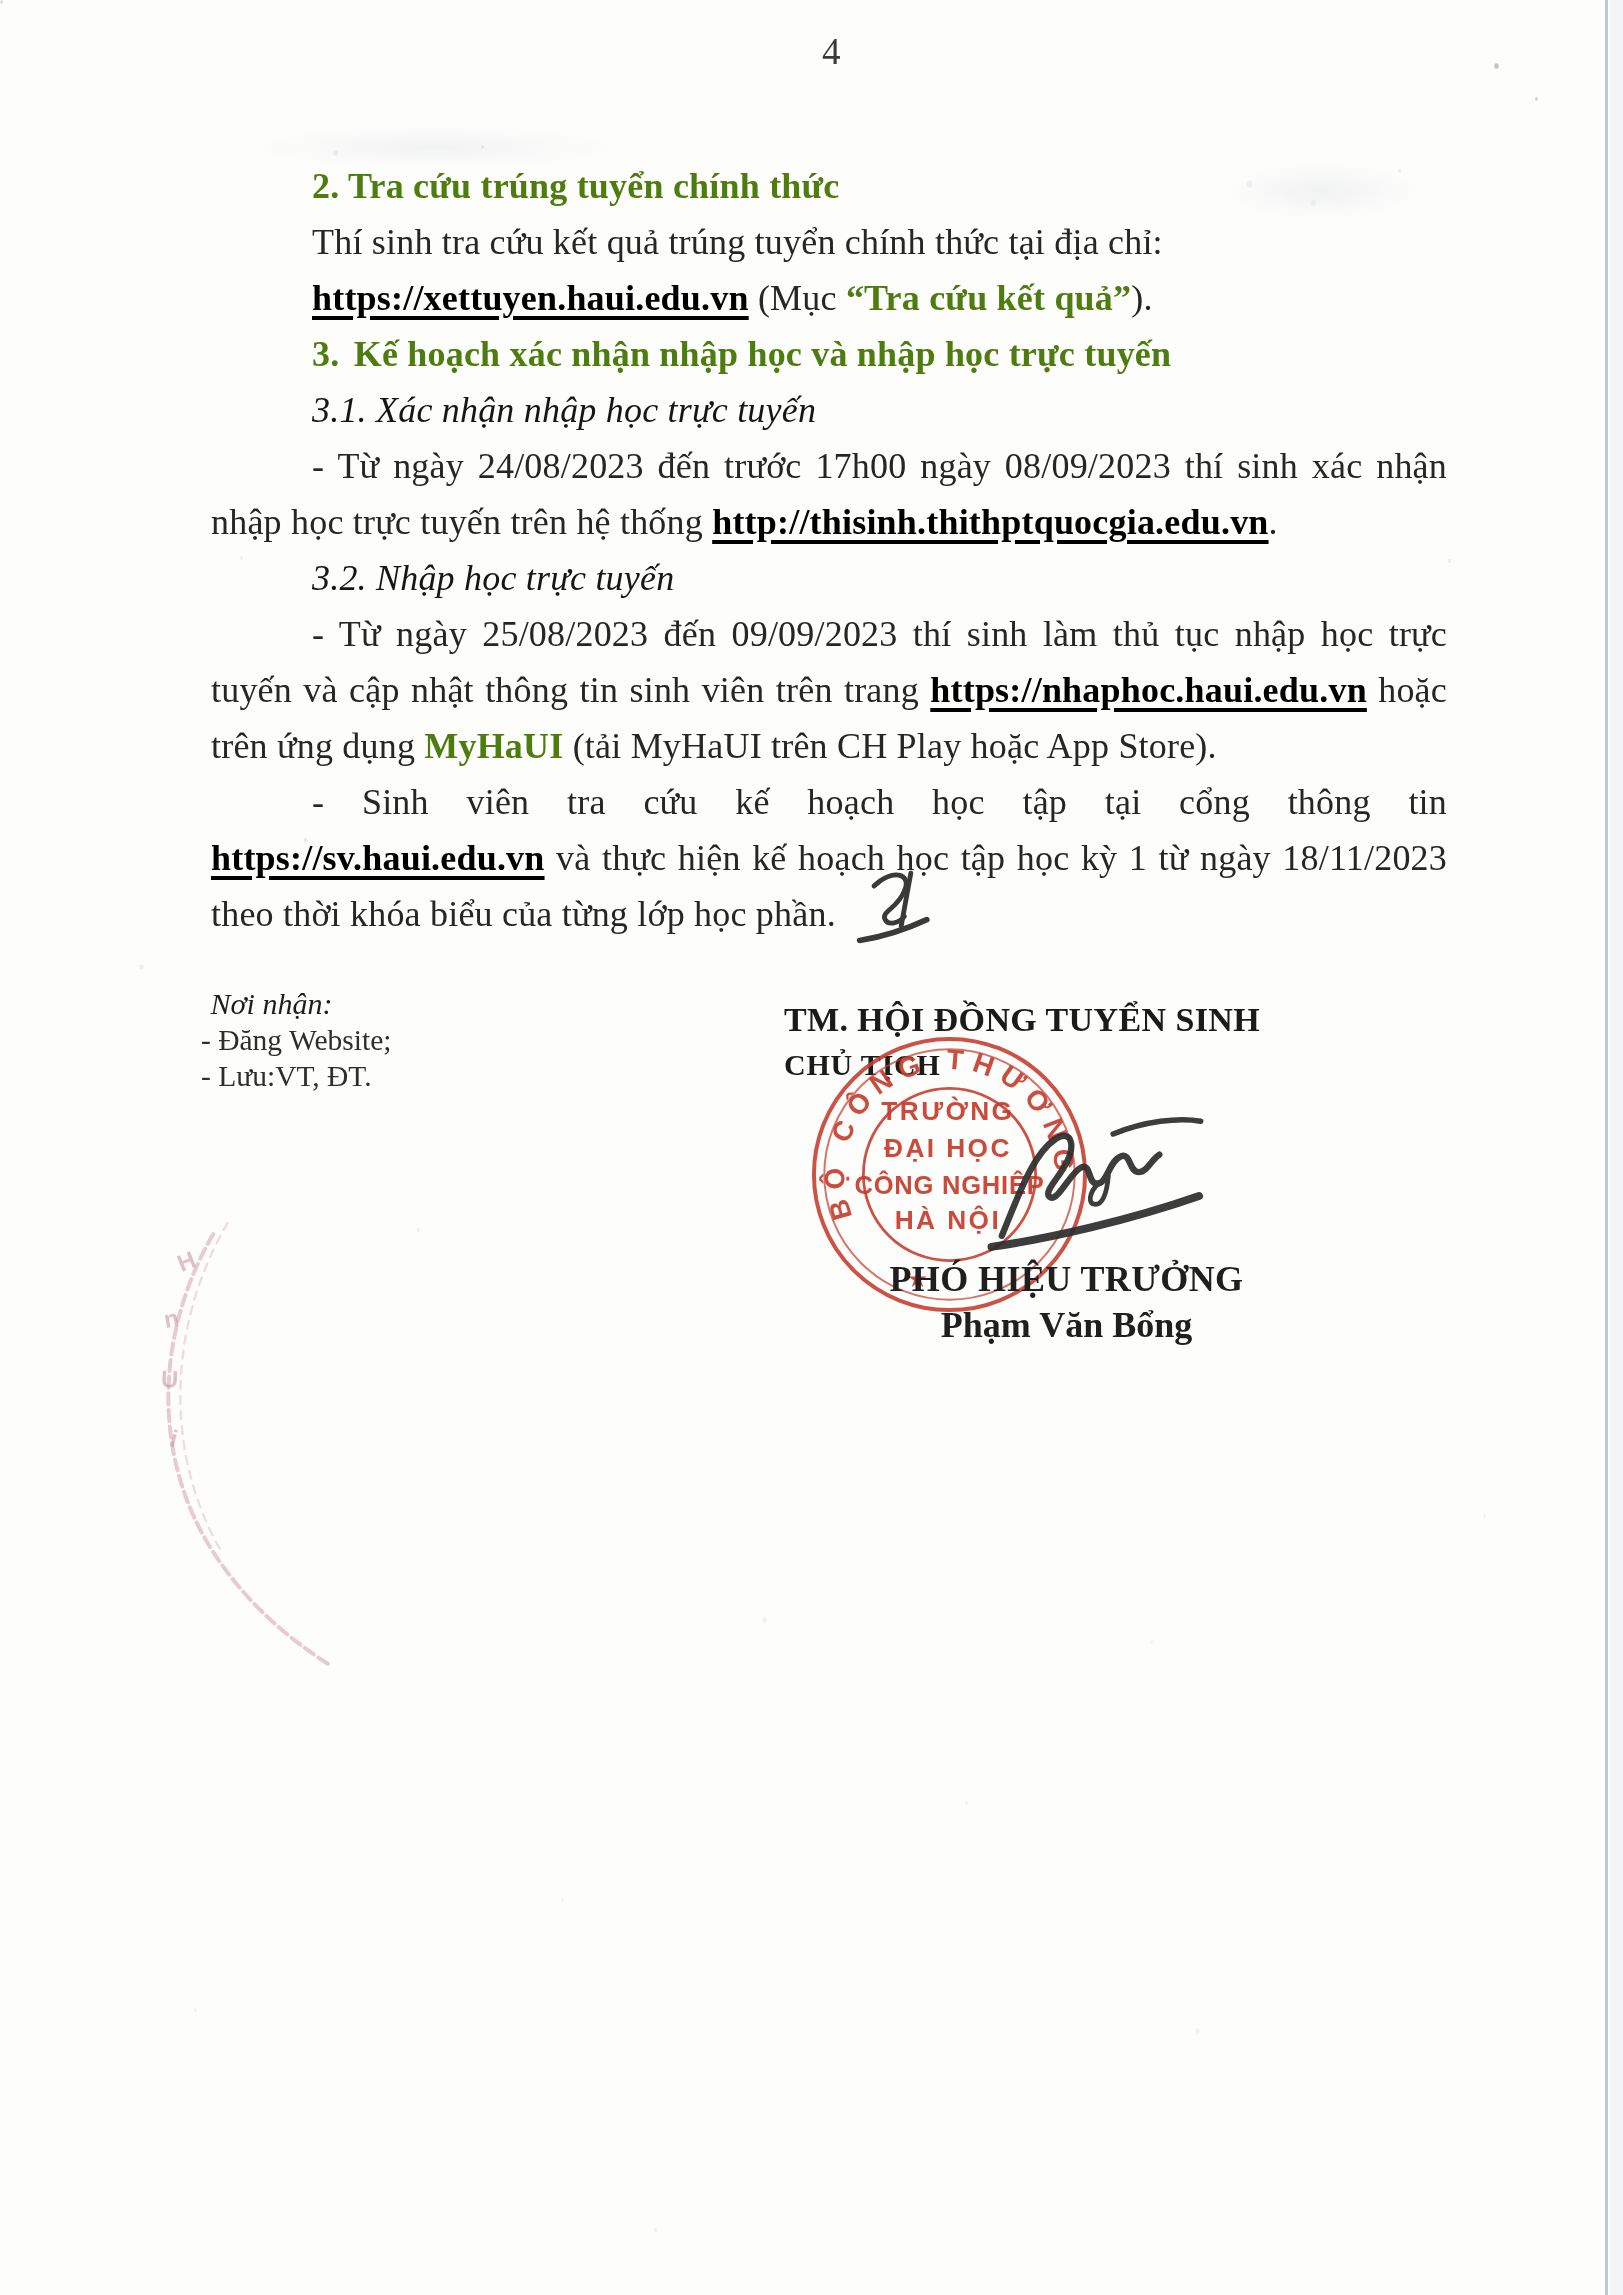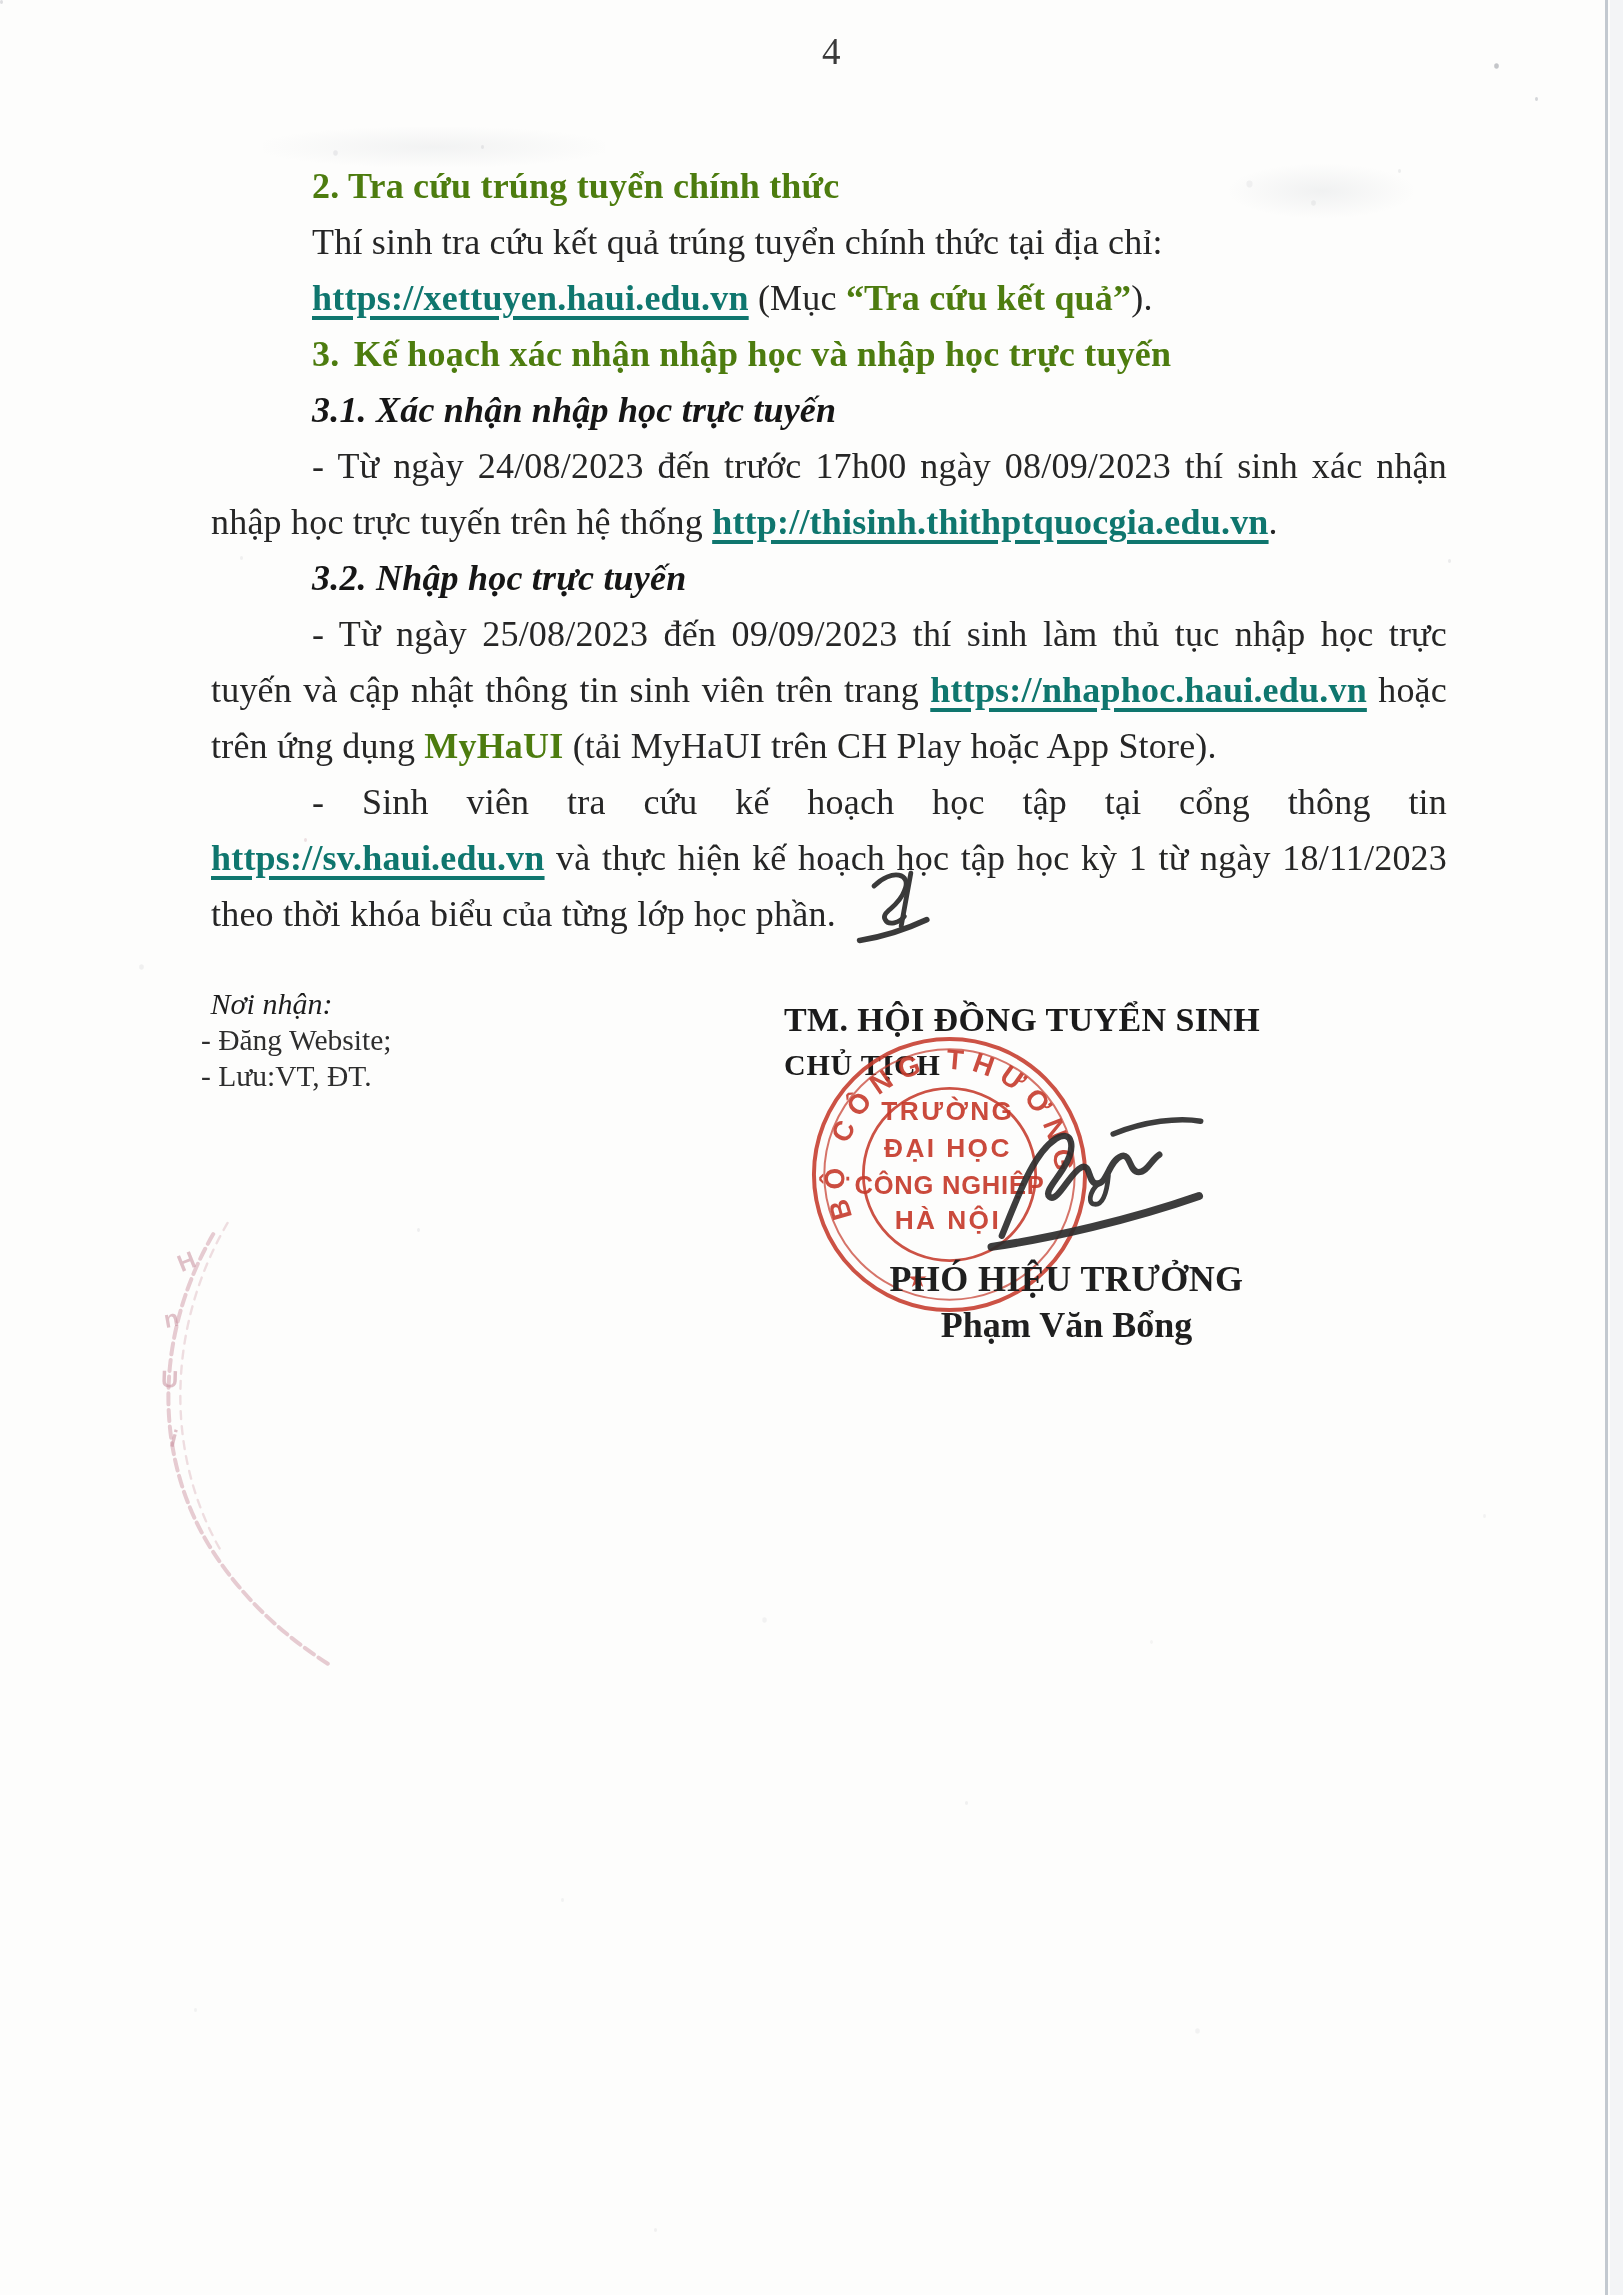--- a/index.html
+++ b/index.html
@@ -19,23 +19,23 @@
   
   .bodycol{
     position:absolute;left:211px;top:158px;width:1236px;
     font-size:36px;line-height:56px;color:#262626;
     letter-spacing:0.2px;
   }
   .ln{height:56px;white-space:nowrap;}
   .ind{padding-left:101px;}
   .jl{text-align:justify;text-align-last:justify;white-space:normal;}
   .b{font-weight:bold;color:#4d7c0f;}
-  .bi{font-weight:bold;font-style:italic;color:#161616;}
+  .bi{font-weight:normal;font-style:italic;color:#161616;}
   .url{
-    font-weight:bold;color:#0f766e;
+    font-weight:bold;color:#000000;
     text-decoration:underline;
     text-decoration-thickness:3.6px;
     text-underline-offset:5.6px;
   }
   .gap{padding-left:14.3px;}
   
   .recip{
     position:absolute;left:201px;top:986px;
     font-size:29.5px;line-height:36px;color:#2e2e2e;
   }

